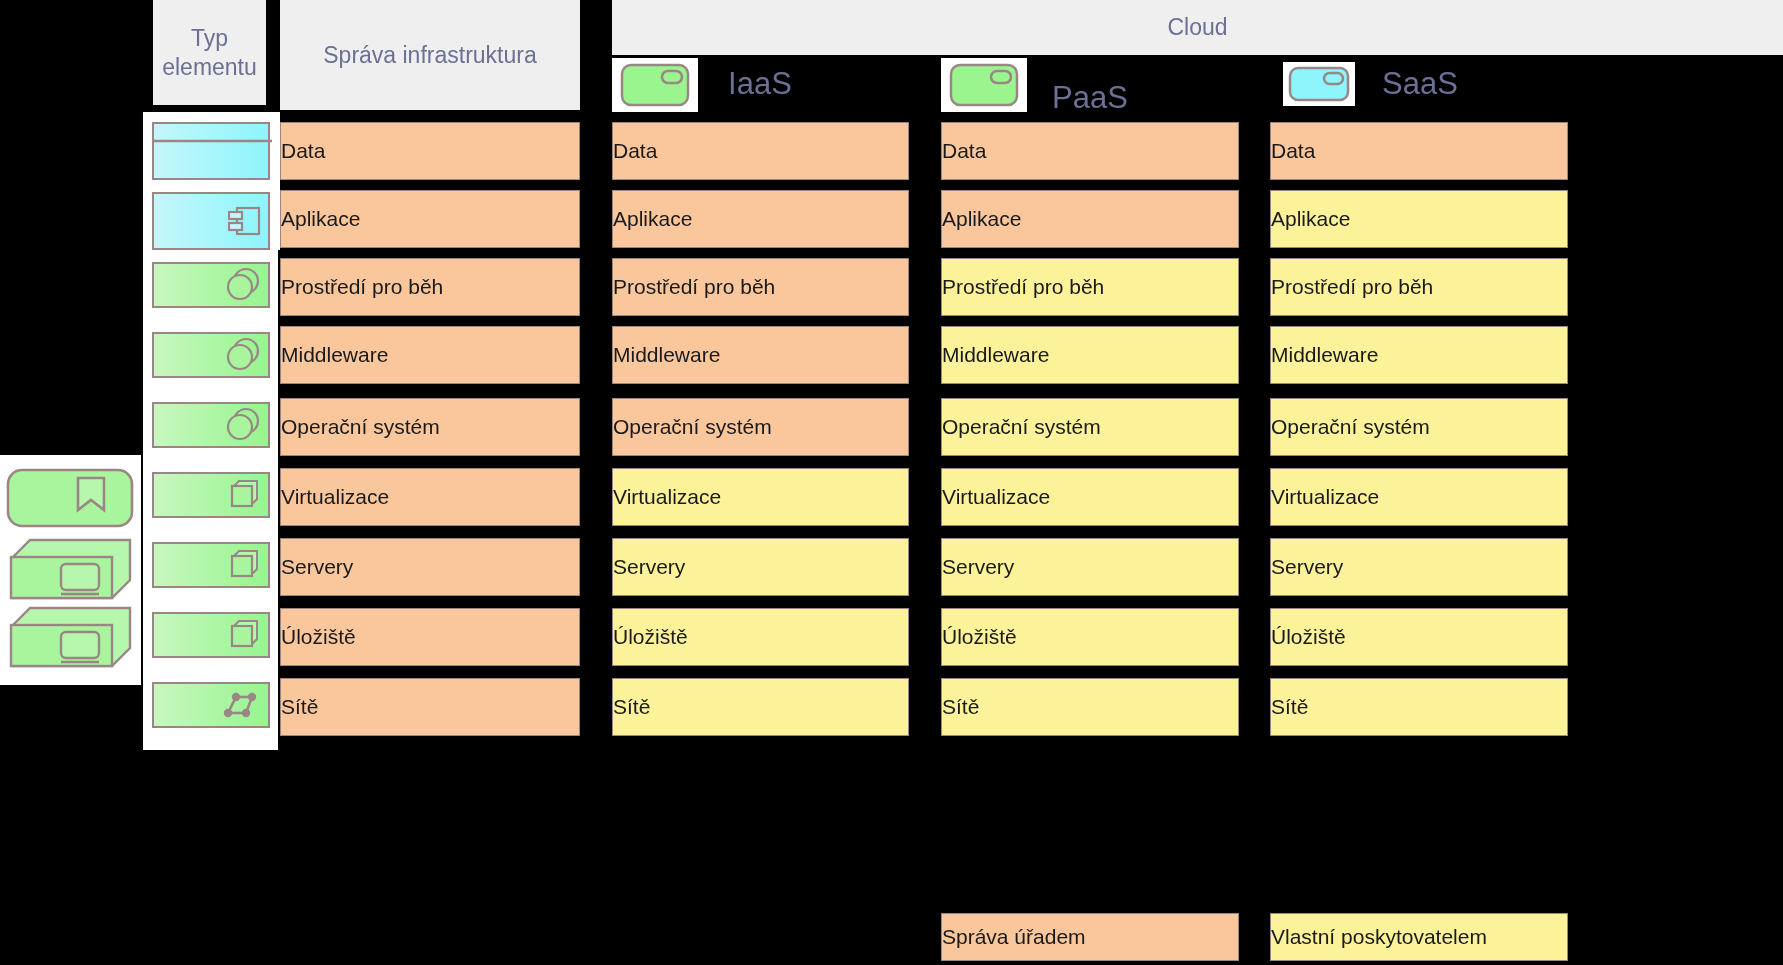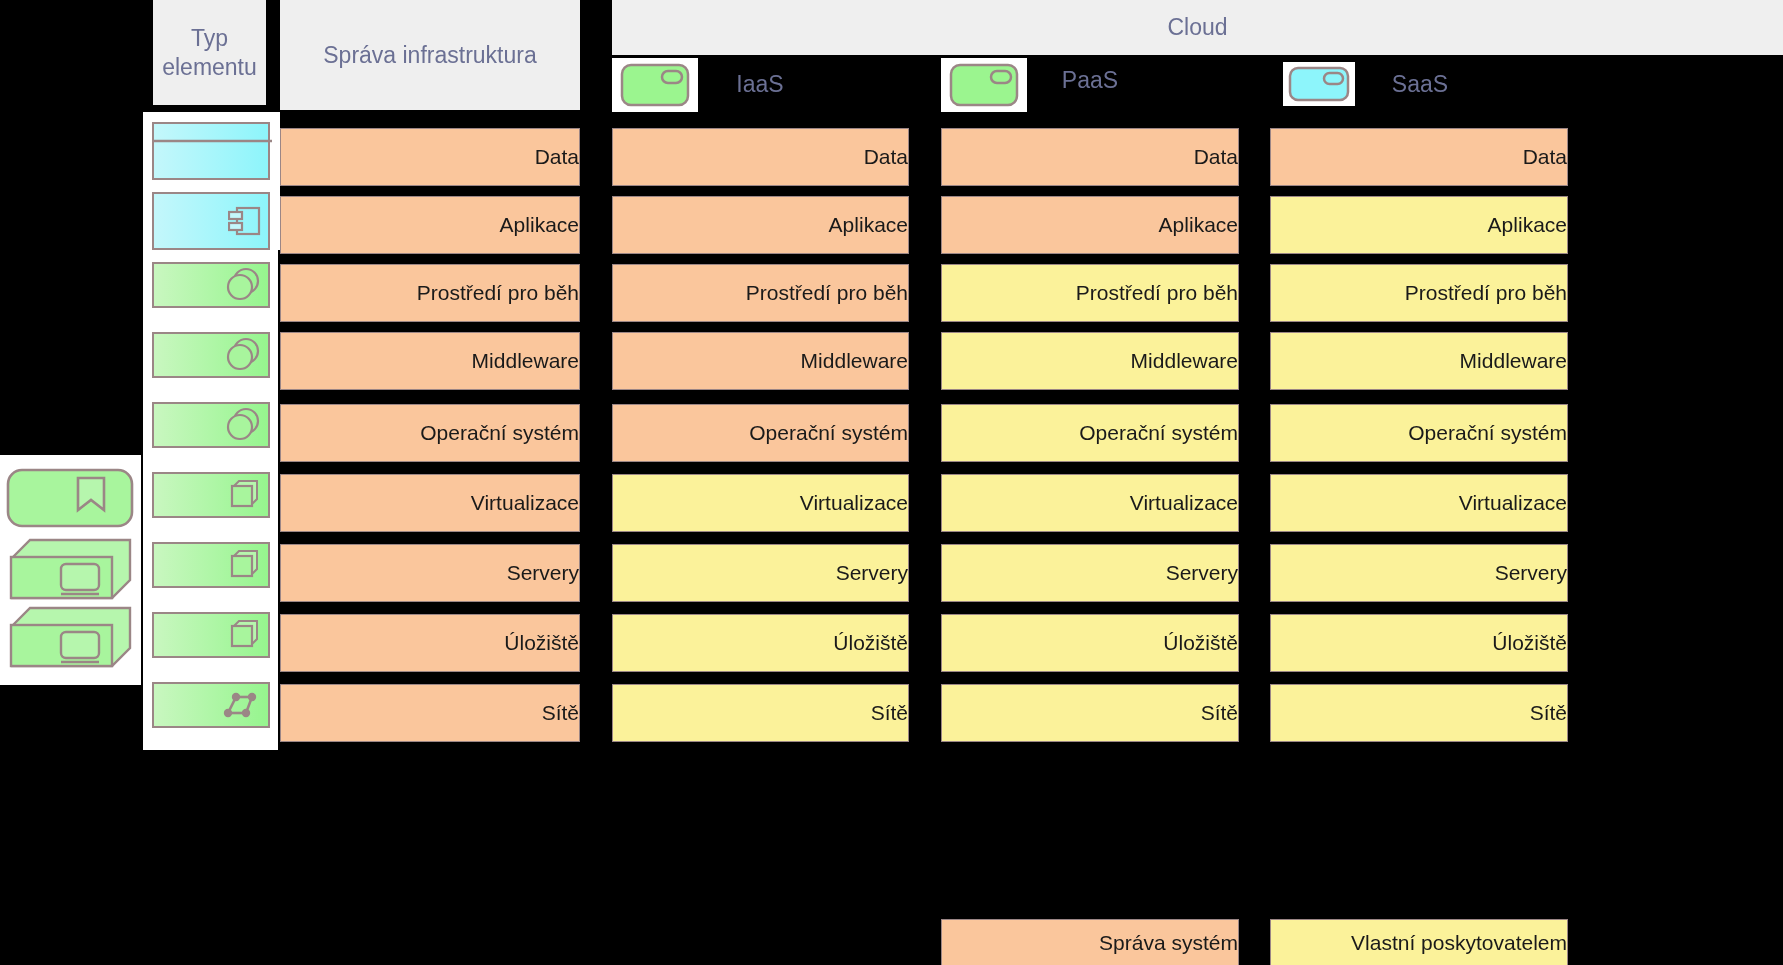--- a/index.html
+++ b/index.html
@@ -6,25 +6,25 @@
   body{
     width:1783px;height:965px;position:relative;overflow:hidden;
     font-family:"Liberation Sans","DejaVu Sans",sans-serif;
     background:#000;
   }
   .white-panel{position:absolute;background:#ffffff;}
   .grey-head{position:absolute;background:#efefef;display:flex;align-items:center;justify-content:center;}
   .grey-head span{color:#6b7094;font-size:23px;line-height:1.25;text-align:center;}
 
   .col-title{position:absolute;display:flex;align-items:center;justify-content:center;}
-  .col-title span{color:#6b7094;font-size:23px;}
+  .col-title span{color:#6b7094;font-size:31px;}
 
   .cell{
-    position:absolute;display:flex;align-items:center;justify-content:flex-end;
-    border:1.5px solid #9b8686;box-sizing:border-box;margin-top:6px;
+    position:absolute;display:flex;align-items:center;justify-content:flex-start;
+    border:1.5px solid #9b8686;box-sizing:border-box;
   }
   .cell span{font-size:21px;color:#1a1a1a;}
   .c-orange{background:#fac69c;}
   .c-yellow{background:#fbf29a;}
 
   
   .type-icon{
     position:absolute;box-sizing:border-box;border:2px solid #9b8686;
     display:block;
   }
@@ -68,21 +68,21 @@
 <div class="col-title" style="left:700px;top:62px;width:120px;height:44px;">
   <span>IaaS</span>
 </div>
 
 <div class="hdr-badge" style="left:949px;top:63px;">
   <svg width="70" height="44" viewBox="0 0 70 44">
     <rect x="2" y="2" width="66" height="40" rx="9" ry="9" fill="#9bf58f" stroke="#9b8686" stroke-width="2.5"></rect>
     <rect x="42" y="8" width="20" height="12" rx="6" ry="6" fill="#9bf58f" stroke="#9b8686" stroke-width="2.5"></rect>
   </svg>
 </div>
-<div class="col-title" style="left:1030px;top:58px;width:120px;height:44px;">
+<div class="col-title" style="left:1030px;top:76px;width:120px;height:44px;">
   <span>PaaS</span>
 </div>
 
 <div class="hdr-badge" style="left:1288px;top:66px;">
   <svg width="62" height="36" viewBox="0 0 62 36">
     <rect x="2" y="2" width="58" height="32" rx="8" ry="8" fill="#8df5fb" stroke="#9b8686" stroke-width="2.5"></rect>
     <rect x="36" y="7" width="19" height="11" rx="5.5" ry="5.5" fill="#8df5fb" stroke="#9b8686" stroke-width="2.5"></rect>
   </svg>
 </div>
 <div class="col-title" style="left:1360px;top:62px;width:120px;height:44px;text-align:right;">
@@ -282,17 +282,17 @@
     </div>
     <div class="cell c-yellow" style="left: 1270px; top: 608px; width: 298px; height: 58px;">
       <span>Úložiště</span>
     </div>
     <div class="cell c-yellow" style="left: 1270px; top: 678px; width: 298px; height: 58px;">
       <span>Sítě</span>
     </div>
   </div>
 
 <div class="cell c-orange" style="left:941px;top:913px;width:298px;height:48px;">
-  <span>Správa systém</span>
+  <span>Správa úřadem</span>
 </div>
 <div class="cell c-yellow" style="left:1270px;top:913px;width:298px;height:48px;">
   <span>Vlastní poskytovatelem</span>
 </div>
 
 </body></html>

